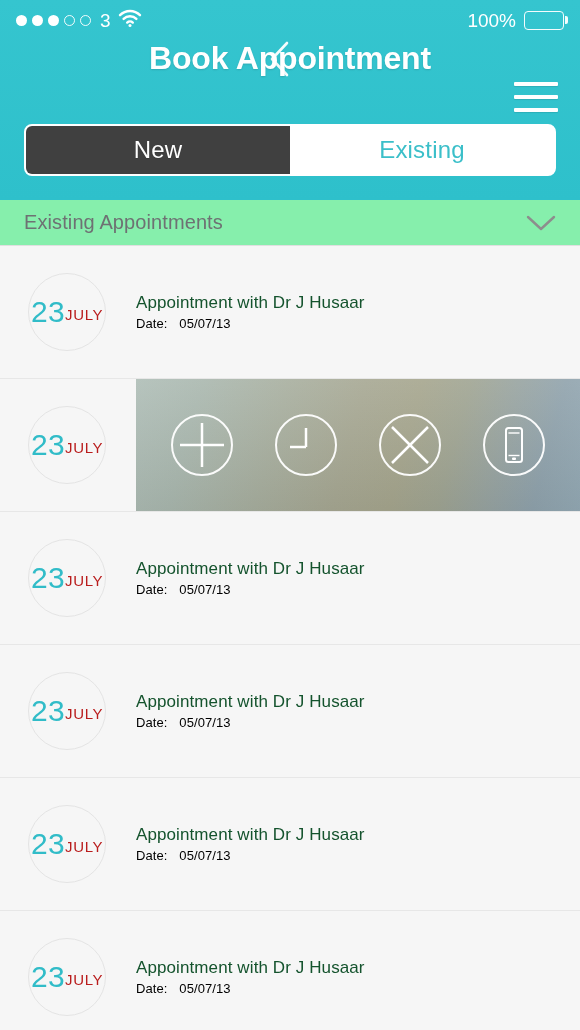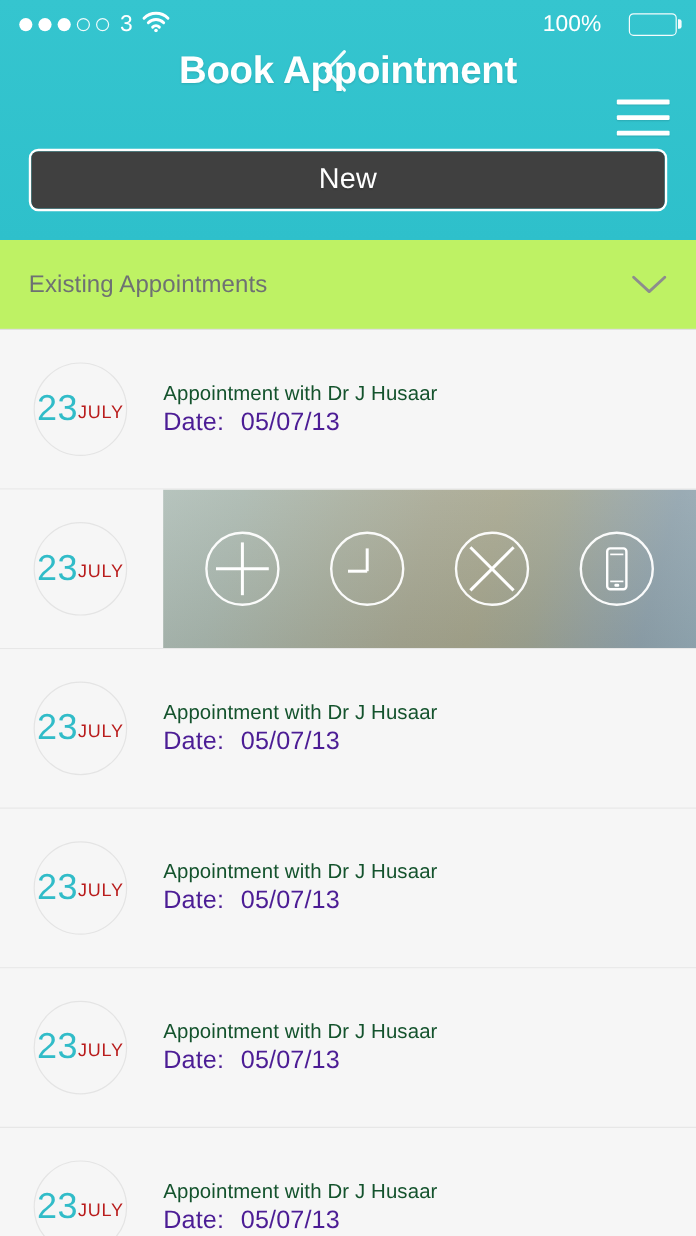--- a/index.html
+++ b/index.html
@@ -70,21 +70,21 @@
     font-weight: 700;
     letter-spacing: 0.2px;
     color: #fff;
     pointer-events: none;
   }
 
   .status-right {
     margin-left: auto;
     display: flex;
     align-items: center;
-    gap: 23px;
+    gap: 8px;
   }
   .battery-pct {
     font-size: 19px;
     font-weight: 400;
     color: #fff;
     line-height: 1;
   }
   .battery {
     position: relative;
     width: 40px; height: 19px;
@@ -175,22 +175,22 @@
     color: #ffffff;
     text-shadow: 0 1px 1px rgba(0,0,0,0.10);
   }
   .segment.inactive {
     background: #ffffff;
     color: #3bbfc9;
   }
 
   
   .section-header {
-    height: 75px;
-    background: #bef264;
+    height: 46px;
+    background: #86efac;
     border-bottom: 1px solid #e0e0e0;
     display: flex;
     align-items: center;
     padding: 0 24px;
     cursor: pointer;
   }
   .section-header-title {
     font-size: 20px;
     color: #6e7173;
     letter-spacing: 0.1px;
@@ -247,22 +247,22 @@
     z-index: 2;
   }
   .row-title {
     font-size: 17px;
     color: #14532d;
     letter-spacing: 0.1px;
     line-height: 1.2;
   }
   .row-subtitle {
     margin-top: 2px;
-    font-size: 21px;
-    color: #4c1d95;
+    font-size: 13px;
+    color: #000000;
     letter-spacing: 0.1px;
   }
   .row-subtitle .sub-label { margin-right: 8px; }
 
   
   .row.open { background: #f6f6f6; }
   .action-panel {
     position: absolute;
     left: 136px; top: 0; bottom: 0; right: 0;
     background:
@@ -352,20 +352,21 @@
 
       <div class="nav-menu">
         <span></span>
         <span></span>
         <span></span>
       </div>
     </div>
 
     <div class="segment-wrap">
       <div class="segment active">New</div>
+      <div class="segment inactive">Existing</div>
     </div>
   </div>
 
   <div class="section-header">
     <span class="section-header-title">Existing Appointments</span>
     <span class="section-header-chevron">
       <svg width="30" height="18" viewBox="0 0 30 18">
         <polyline points="2,3 15,15 28,3" fill="none" stroke="#8d8d8d" stroke-width="2.4" stroke-linecap="round" stroke-linejoin="round"></polyline>
       </svg>
     </span>

